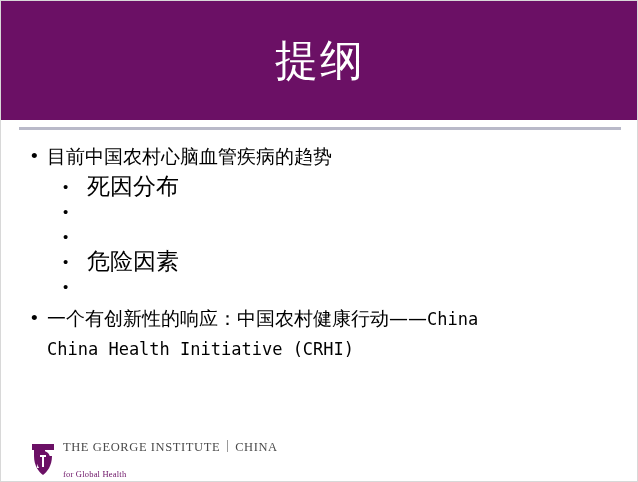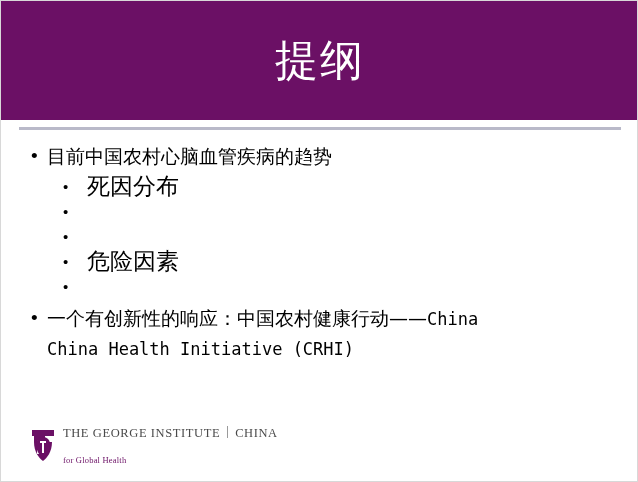--- a/index.html
+++ b/index.html
@@ -103,21 +103,21 @@
   .mono-run {
     font-family: "DejaVu Sans Mono", monospace;
     font-size: 17px;
   }
   .wrap-indent {
     display: block;
   }
   .logo {
     position: absolute;
     left: 28px;
-    top: 424px;
+    top: 438px;
     display: flex;
     align-items: center;
   }
   .logo-mark {
     width: 28px;
     height: 34px;
     position: relative;
     margin-right: 6px;
   }
   .logo-mark svg { display: block; }

